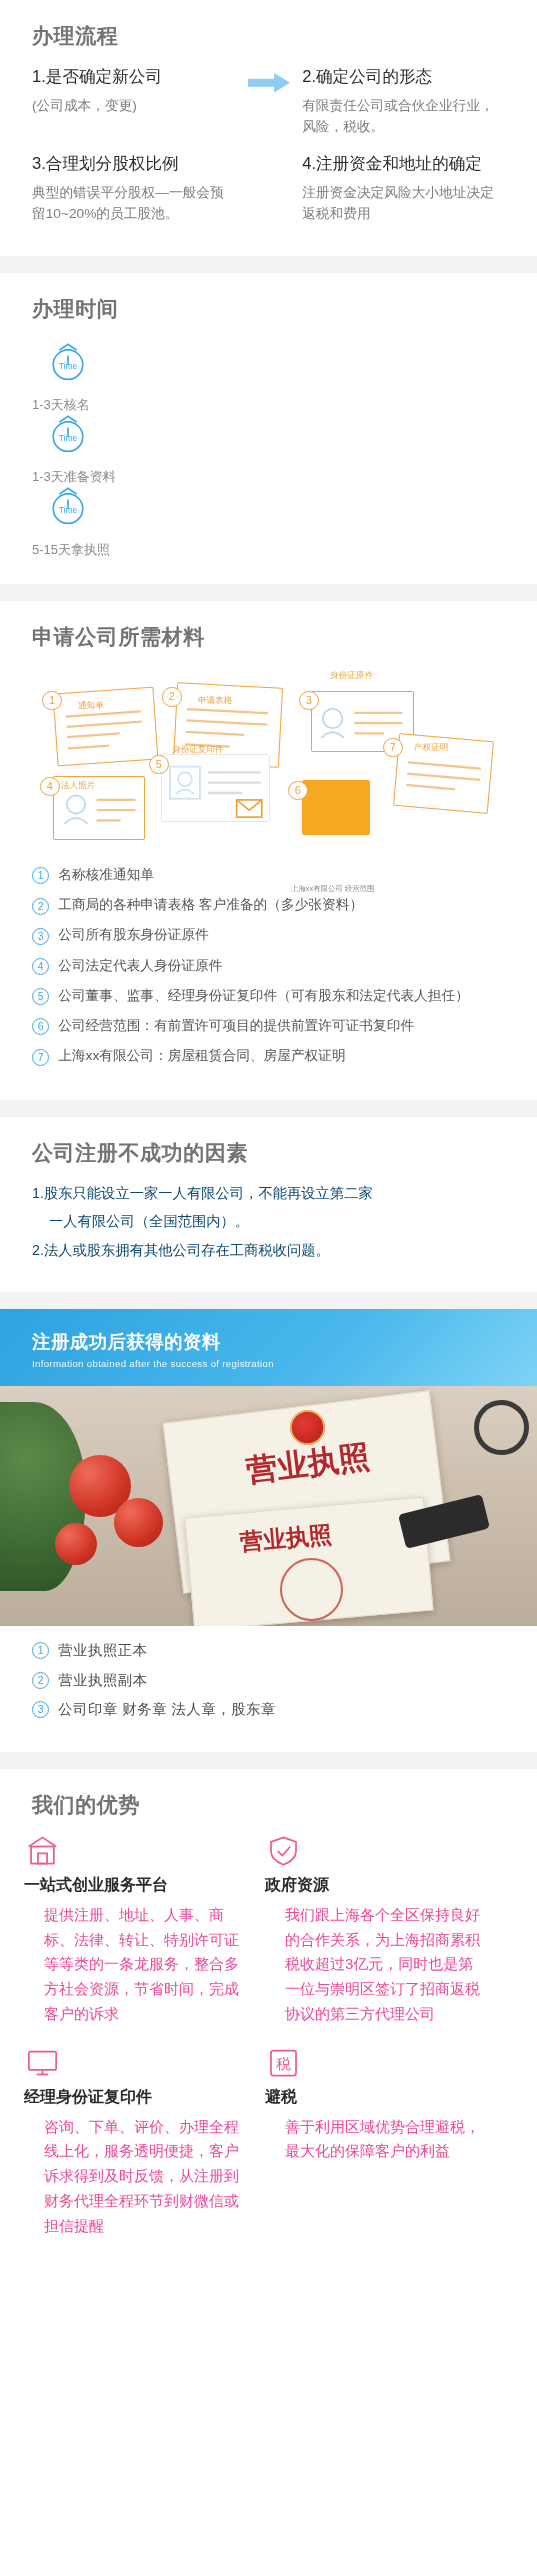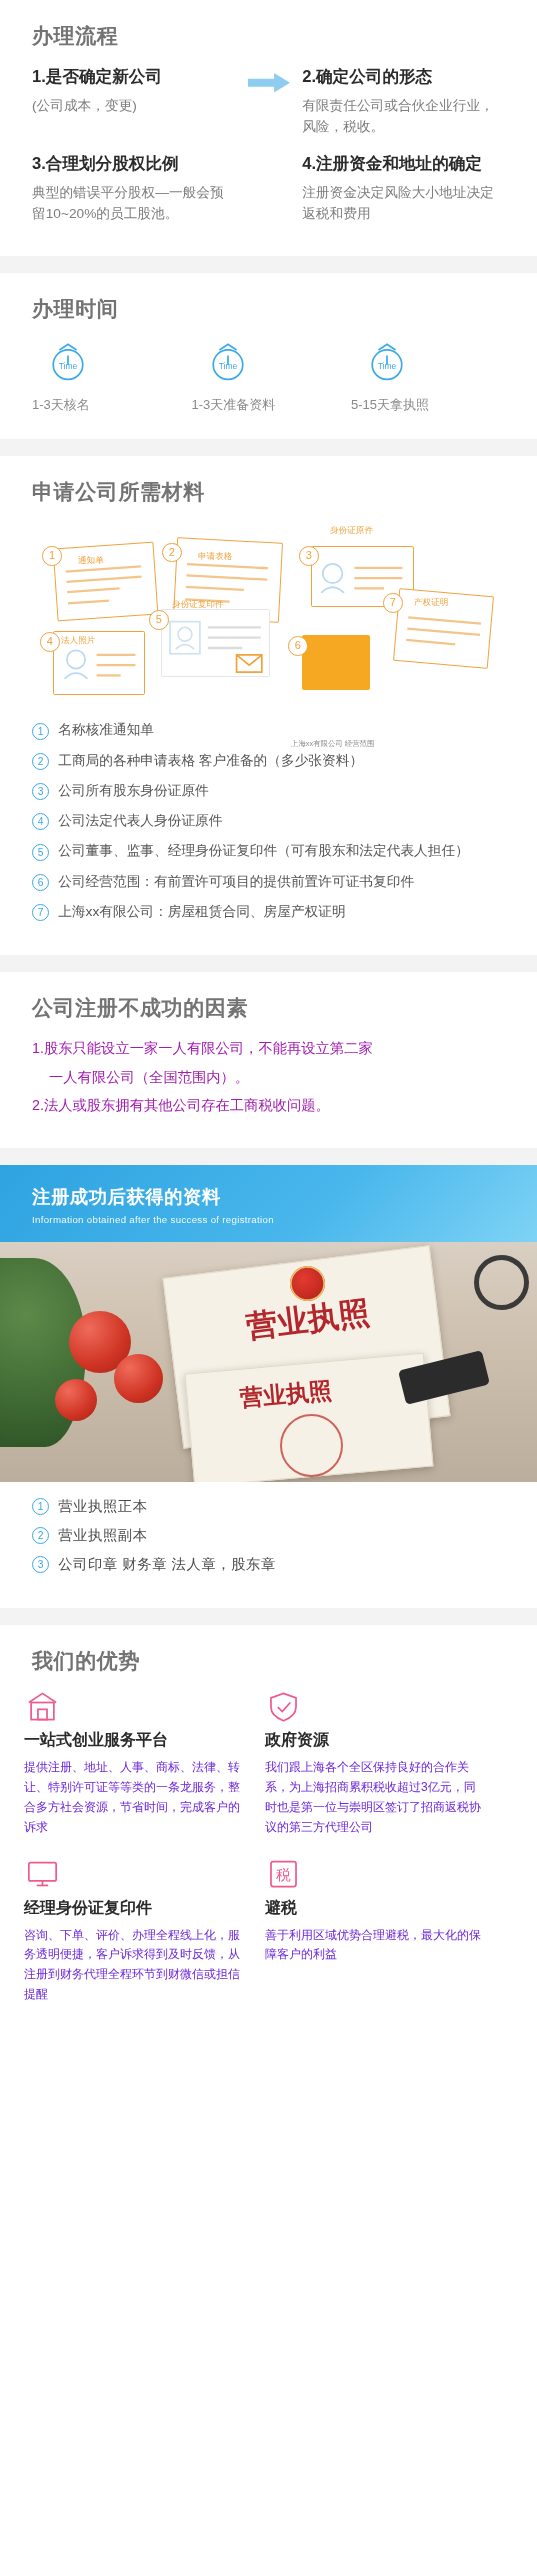--- a/index.html
+++ b/index.html
@@ -39,37 +39,38 @@
   .flow-arrow {
     width: 69px;
     display: flex;
     align-items: flex-start;
     justify-content: center;
     padding-top: 8px;
   }
   .arrow-svg { display:block; }
   .flow-h {
     font-size: 16.6px;
-    font-weight: bold;
+    font-weight: normal;
     color: #2b2b2b;
     line-height: 1.45;
     margin-bottom: 5.7px;
   }
   .flow-p {
     font-size: 13.7px;
     color: #7d7d7d;
     line-height: 1.55;
   }
   .flow-single { margin-top: 4.6px; }
 
   
   .time-row {
     display: flex;
     justify-content: space-between;
     padding: 3.4px 32px 25px 32px;
+    flex-direction: column;
   }
   .time-item { width: 155px; text-align: left; }
   .time-clock { margin: 0 0 10.3px 15px; }
   .time-label {
     font-size: 13px;
     color: #8a8a8a;
   }
 
   
   .materials-art {
@@ -125,21 +126,21 @@
   .mat-txt {
     font-size: 13.7px;
     color: #555;
     line-height: 1.5;
   }
 
   
   .fail-list { padding: 0 32px 25px 32px; }
   .fail-p {
     font-size: 14.3px;
-    color: #a21caf;
+    color: #0c4a6e;
     line-height: 1.6;
     margin-bottom: 5.7px;
   }
   .fail-indent { padding-left: 17px; }
 
   
   .banner {
     background: linear-gradient(135deg, #2ea3e0 0%, #49b7ec 60%, #7fd3f5 100%);
     padding: 19.5px 32px 17px 32px;
     color: #fff;
@@ -219,23 +220,24 @@
   }
   .adv-cell { width: 50%; padding-right: 19.5px; margin-bottom: 19.5px; }
   .adv-icon { margin-bottom: 5.7px; }
   .adv-h {
     font-size: 16px;
     color: #2b2b2b;
     font-weight: bold;
     margin-bottom: 6.9px;
   }
   .adv-p {
-    font-size: 12px;
-    color: #6d28d9;
+    font-size: 15px;
+    color: #ec4899;
     line-height: 1.65;
+    margin-left: 20px;
   }
 </style>
 </head>
 <body>
 
 <div class="page">
 
   <div class="section">
     <div class="sec-title">办理流程</div>
   </div>

